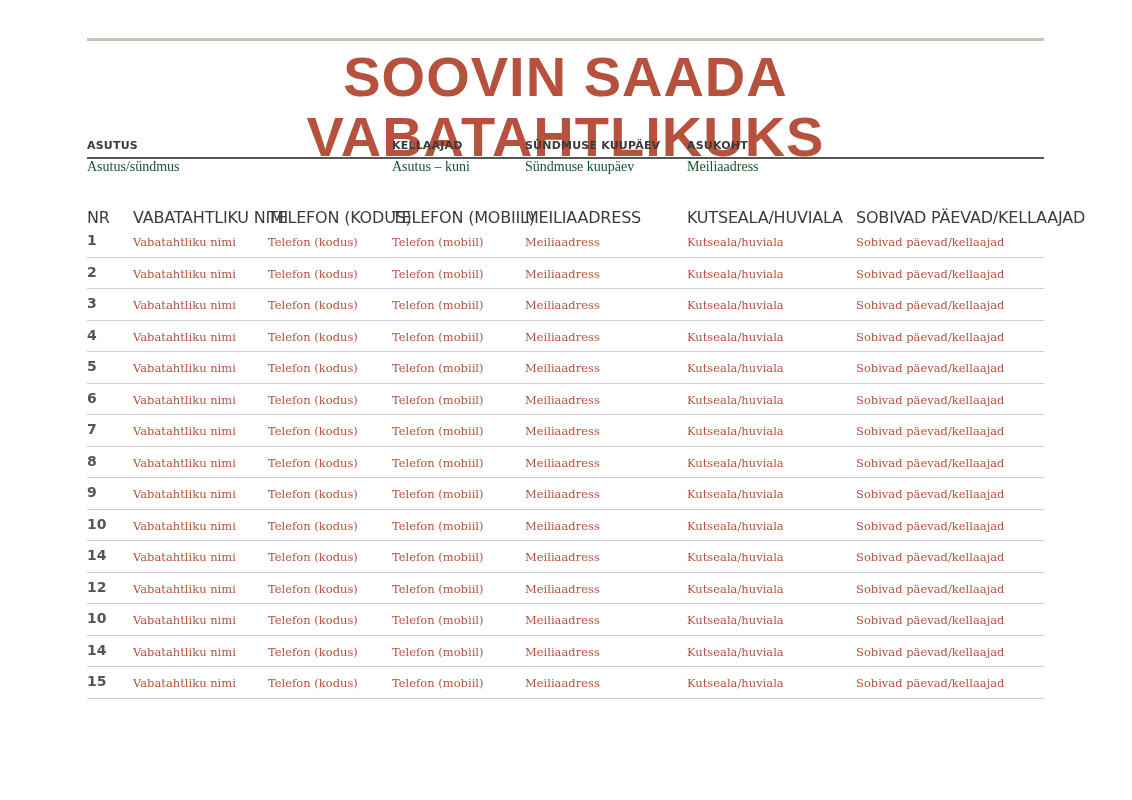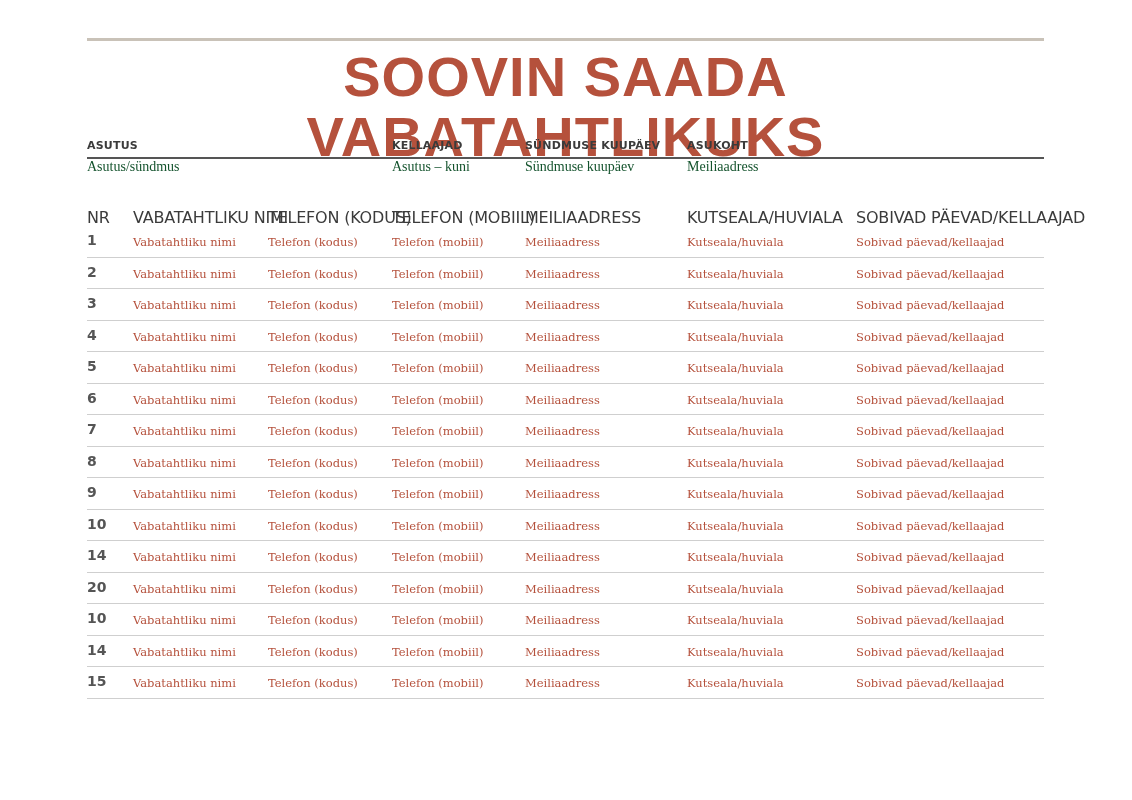--- a/index.html
+++ b/index.html
@@ -171,21 +171,21 @@
       <div class="row">
         <span class="nr">14</span>
         <span class="cell c1">Vabatahtliku nimi</span>
         <span class="cell c2">Telefon (kodus)</span>
         <span class="cell c3">Telefon (mobiil)</span>
         <span class="cell c4">Meiliaadress</span>
         <span class="cell c5">Kutseala/huviala</span>
         <span class="cell c6">Sobivad päevad/kellaajad</span>
       </div>
       <div class="row">
-        <span class="nr">20</span>
+        <span class="nr">12</span>
         <span class="cell c1">Vabatahtliku nimi</span>
         <span class="cell c2">Telefon (kodus)</span>
         <span class="cell c3">Telefon (mobiil)</span>
         <span class="cell c4">Meiliaadress</span>
         <span class="cell c5">Kutseala/huviala</span>
         <span class="cell c6">Sobivad päevad/kellaajad</span>
       </div>
       <div class="row">
         <span class="nr">10</span>
         <span class="cell c1">Vabatahtliku nimi</span>

